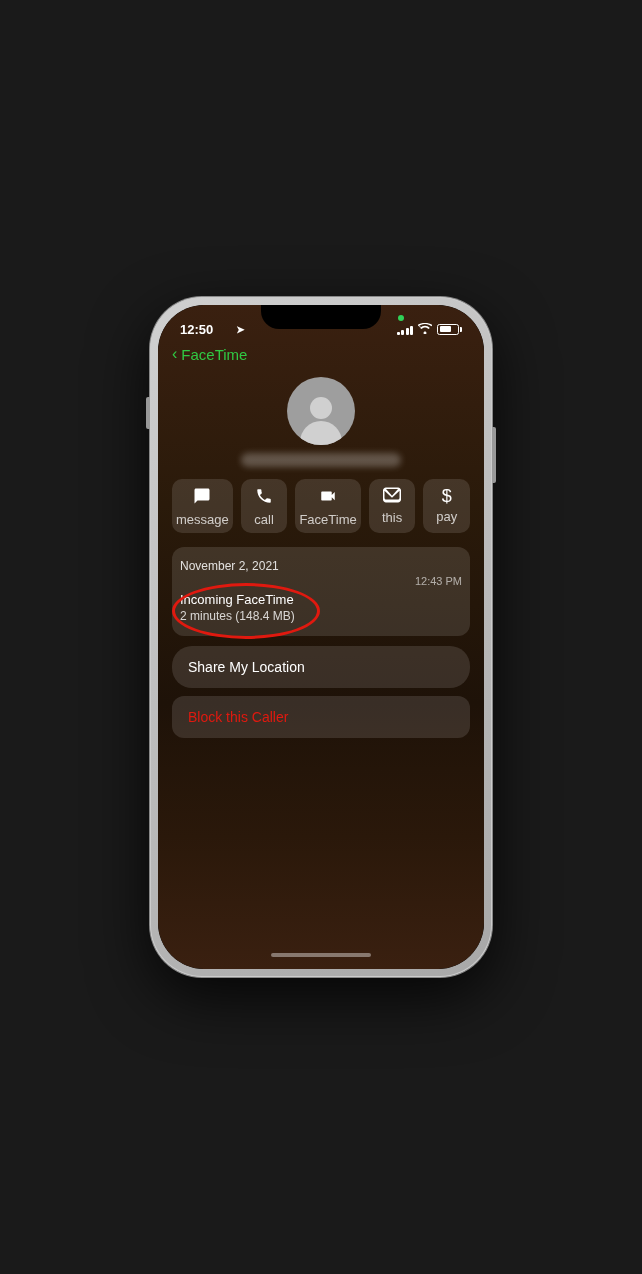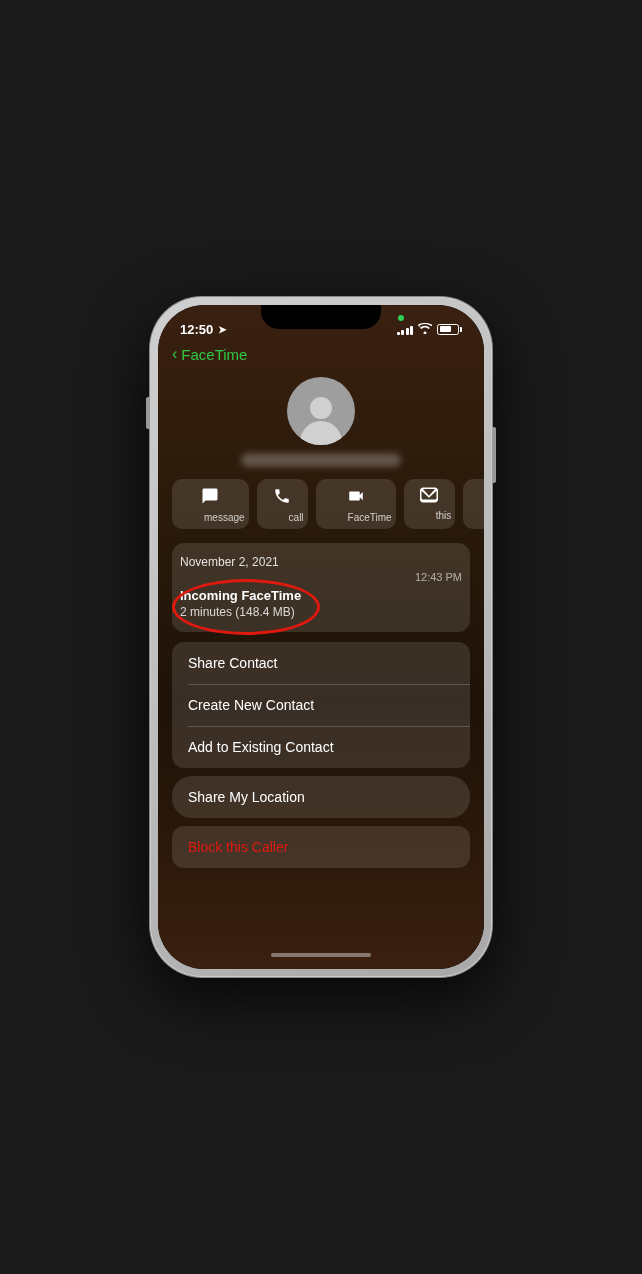--- a/index.html
+++ b/index.html
@@ -90,21 +90,21 @@
       position: relative;
       z-index: 5;
     }
 
     .status-time {
       font-size: 13px;
       font-weight: 600;
       color: #fff;
       display: flex;
       align-items: center;
-      gap: 3px;
+      gap: 21px;
     }
 
     .status-icons {
       display: flex;
       align-items: center;
       gap: 5px;
     }
 
     .signal-bars {
       display: flex;
@@ -251,22 +251,21 @@
       cursor: pointer;
       border: none;
     }
     .action-btn-icon {
       color: #fff;
       font-size: 18px;
       line-height: 1;
     }
     .action-btn-label {
       color: rgba(255,255,255,0.75);
-      font-size: 10px;
-      margin-left: 28px;
+      font-size: 13px;
     }
 
     
     .call-log-card {
       background: rgba(255,255,255,0.12);
       border-radius: 12px;
       padding: 12px 8px;
       margin-bottom: 10px;
     }
     .call-log-date {
@@ -280,21 +279,21 @@
       color: rgba(255,255,255,0.6);
       margin-bottom: 4px;
       text-align: right;
     }
     .call-log-detail {
       position: relative;
       display: inline-block;
     }
     .call-log-incoming {
       font-size: 13px;
-      font-weight: 700;
+      font-weight: 400;
       color: #fff;
       line-height: 1.4;
     }
     .call-log-duration {
       font-size: 12px;
       color: rgba(255,255,255,0.8);
     }
 
     
     .red-circle-annotation {
@@ -463,31 +462,20 @@
         <div class="call-log-card">
           <div class="call-log-date">November 2, 2021</div>
           <div class="call-log-time">12:43 PM</div>
           <div class="call-log-detail">
             <div class="red-circle-annotation"></div>
             <div class="call-log-incoming">Incoming FaceTime</div>
             <div class="call-log-duration">2 minutes (148.4 MB)</div>
           </div>
         </div>
 
-        <div class="menu-group">
-          <div class="menu-item">
-            <span>Share Contact</span>
-          </div>
-          <div class="menu-item">
-            <span>Create New Contact</span>
-          </div>
-          <div class="menu-item">
-            <span>Add to Existing Contact</span>
-          </div>
-        </div>
 
         <div class="menu-single">
           <div class="menu-item">
             <span>Share My Location</span>
           </div>
         </div>
 
         <div class="menu-danger">
           <div class="menu-item-danger">
             <span>Block this Caller</span>

